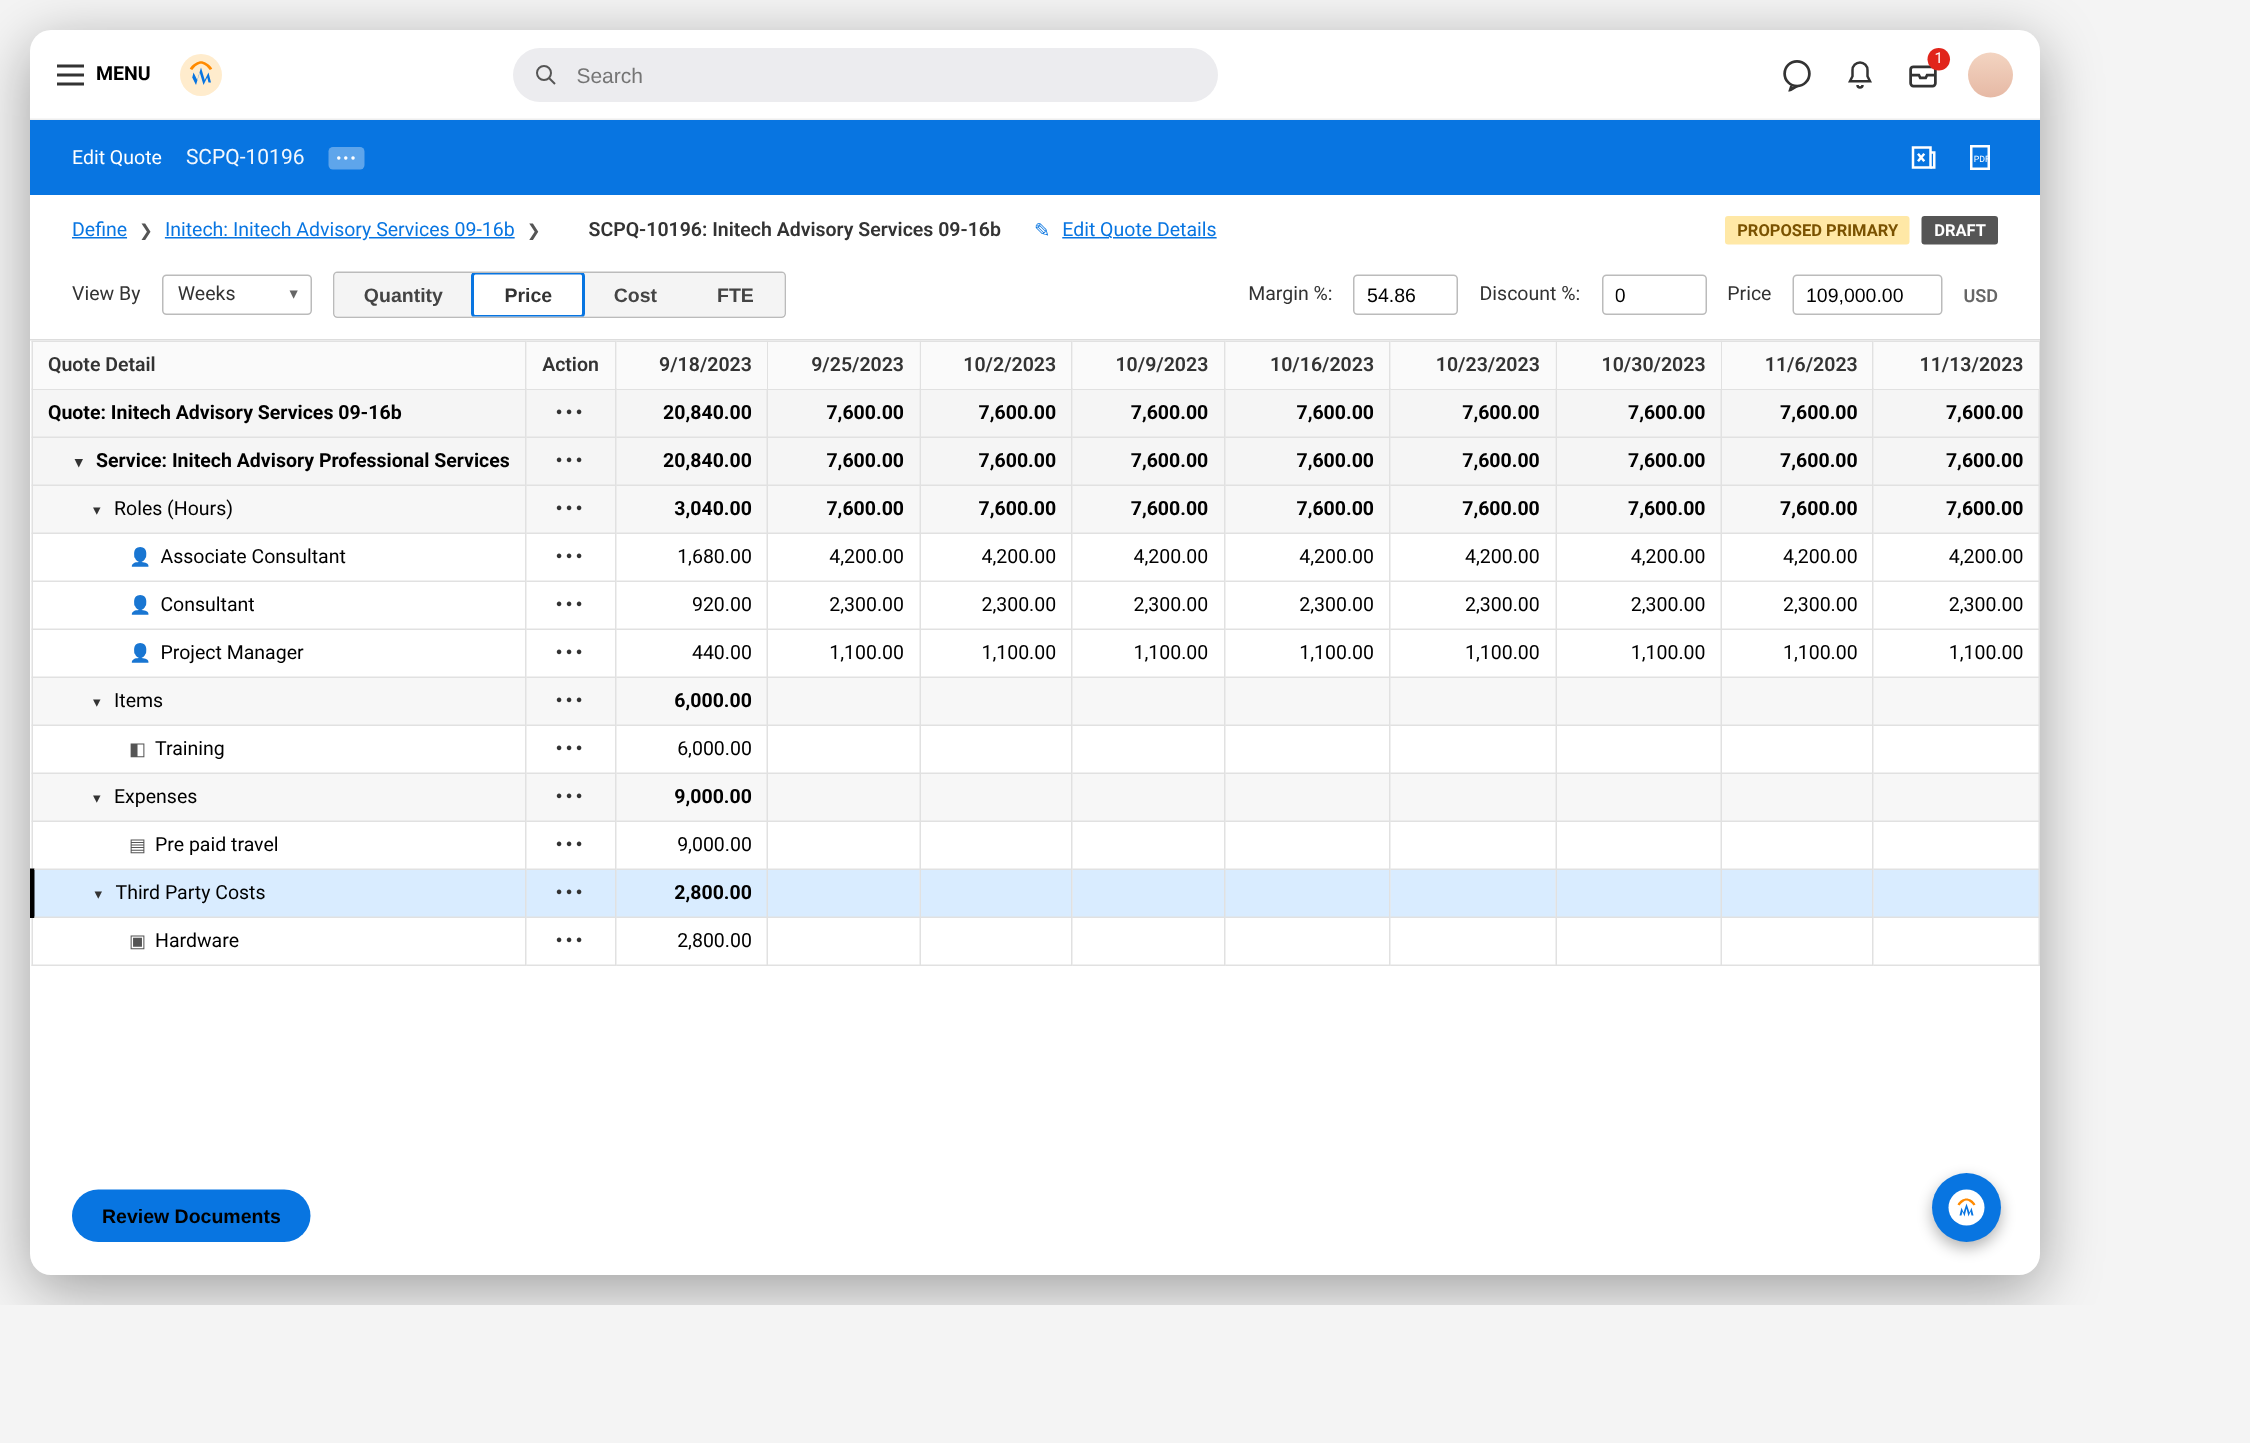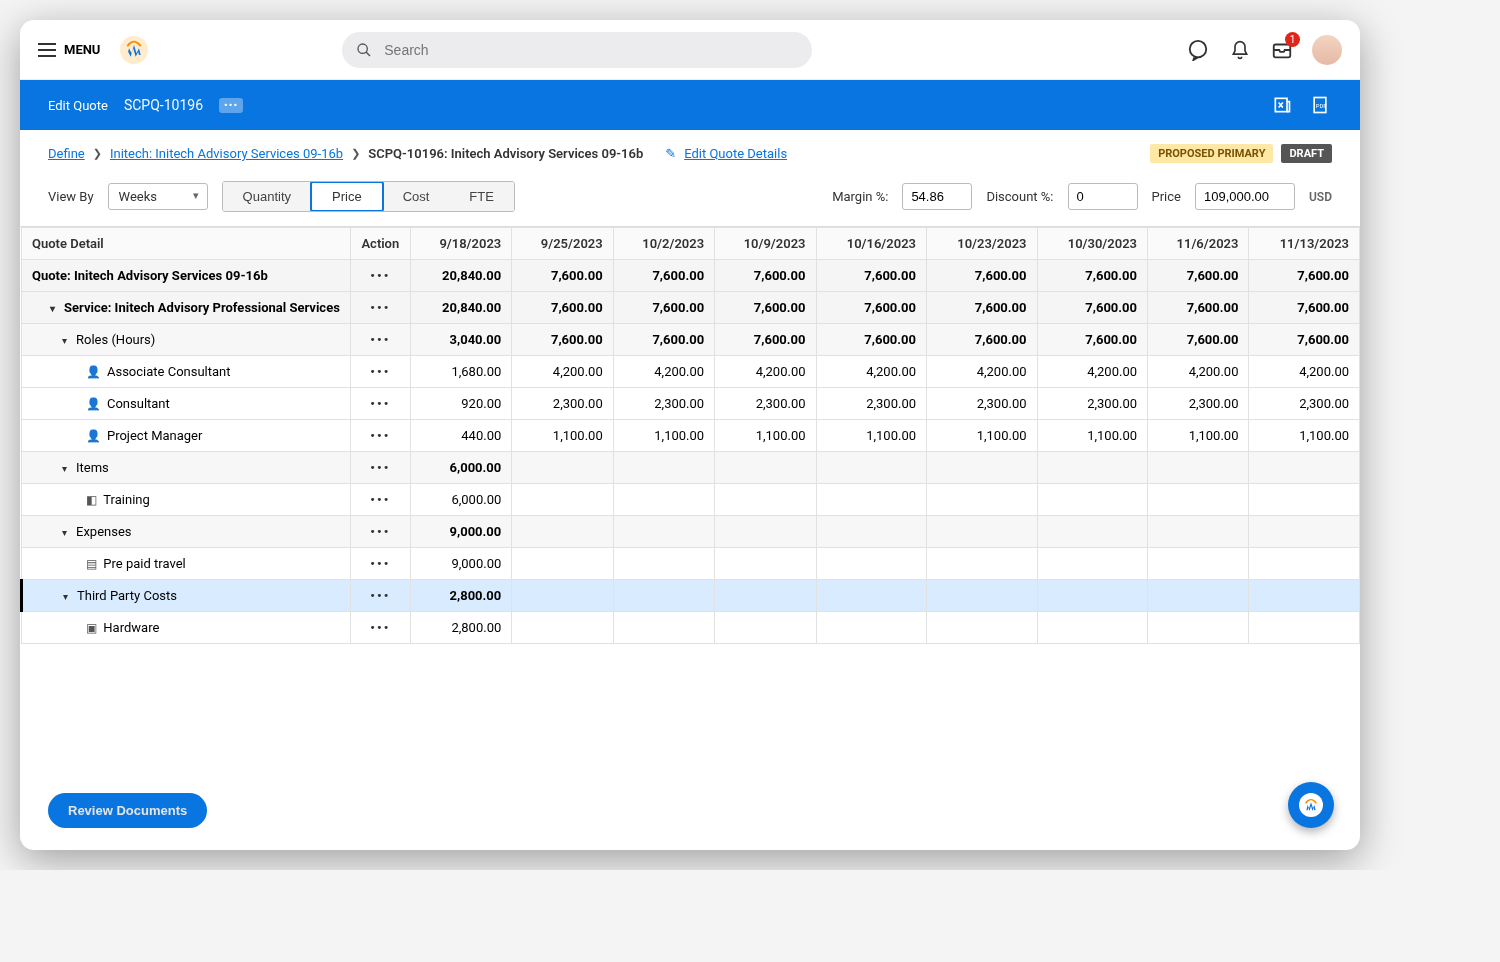--- a/index.html
+++ b/index.html
@@ -21,31 +21,31 @@
   
   .bluehdr { background:#0875e1; color:#fff; height:50px; display:flex; align-items:center; padding:0 28px; gap:16px; }
   .bluehdr h1 { font-size:13px; margin:0; font-weight:400; }
   .qnum { font-size:14px; opacity:.95; }
   .dots-pill { background:rgba(255,255,255,.35); border-radius:3px; padding:1px 5px; font-size:11px; letter-spacing:1px; }
   .bluehdr .right { margin-left:auto; display:flex; gap:14px; }
   
   .subhdr { padding:14px 28px 10px; display:flex; align-items:center; gap:8px; font-size:13px; }
   .subhdr a { color:#0875e1; text-decoration:underline; cursor:pointer; }
   .chev { color:#555; font-size:11px; }
-  .subhdr-plain { color:#333; font-weight:600; }
+  .subhdr-plain { color:#333; font-weight:600;margin-left:24px; }
   .pencil { color:#0875e1; margin-left:14px; }
   .subhdr .right { margin-left:auto; display:flex; gap:8px; }
   .tag-primary { background:#ffe8a6; color:#7a5200; font-size:11px; font-weight:700; padding:3px 8px; border-radius:2px; }
   .tag-draft { background:#555; color:#fff; font-size:11px; font-weight:700; padding:3px 8px; border-radius:2px; }
   
   .controls { padding:8px 28px 14px; display:flex; align-items:center; gap:14px; font-size:13px; color:#333; }
   .select { border:1px solid #bbb; border-radius:3px; padding:5px 26px 5px 10px; position:relative; min-width:100px; cursor:pointer; }
   .select::after { content:"▾"; position:absolute; right:8px; color:#666; font-size:11px; }
   .seg { border:1px solid #bbb; border-radius:3px; display:flex; overflow:hidden; }
-  .seg button { border:none; background:#f4f4f4; padding:6px 20px; font-size:13px; cursor:pointer; color:#444; font-weight:400; }
+  .seg button { border:none; background:#f4f4f4; padding:6px 20px; font-size:13px; cursor:pointer; color:#444; font-weight:700; }
   .seg button.active { background:#fff; border:2px solid #0875e1; border-radius:3px; margin:-1px; position:relative; z-index:2; color:#333; }
   .num-input { border:1px solid #bbb; border-radius:3px; padding:5px 8px; width:70px; font-size:13px; }
   .num-input.wide { width:100px; }
   .controls .spacer { flex:1; }
   
   .grid-wrap { overflow:auto; height:560px; border-top:1px solid #ddd; }
   table { border-collapse:collapse; width:1340px; font-size:13px; }
   th, td { border:1px solid #e1e1e1; padding:8px 10px; text-align:right; white-space:nowrap; }
   th { background:#fafafa; font-weight:600; color:#333; position:sticky; top:0; }
   th.first, td.first { text-align:left; width:320px; min-width:320px; }
@@ -59,21 +59,21 @@
   tr.leaf td.first { padding-left:64px; }
   tr.sel td { background:#d9ecff !important; }
   tr.sel td.first { border-left:3px solid #000000; }
   .caret { display:inline-block; width:10px; margin-right:4px; font-size:10px; color:#333; }
   .role-ico, .item-ico { margin-right:6px; font-size:12px; color:#555; }
   tr.phases td { padding:6px 4px; }
   .phase-box { border:1px solid #ccc; border-radius:2px; padding:4px 8px; text-align:left; font-size:13px; display:flex; align-items:center; gap:6px; background:#fff;}
   .phase-tick { width:3px; height:14px; background:#ff8a00; display:inline-block; }
   
   .bottom { position:absolute; left:28px; bottom:22px; }
-  .btn-primary { background:#0875e1; color:#e5e5e5; border:none; border-radius:20px; padding:10px 20px; font-size:13px; font-weight:700; cursor:pointer; }
+  .btn-primary { background:#0875e1; color:#000000; border:none; border-radius:20px; padding:10px 20px; font-size:13px; font-weight:700; cursor:pointer; }
   .fab { position:absolute; right:26px; bottom:22px; width:46px; height:46px; border-radius:50%; background:#0875e1; display:flex; align-items:center; justify-content:center; box-shadow:0 4px 10px rgba(0,0,0,.3); }
   .fab-inner { width:24px; height:24px; border-radius:50%; background:#fff; display:flex; align-items:center; justify-content:center; }
   .currency-lbl { font-size:12px; color:#666; font-weight:600; }
 </style>
 </head>
 <body>
 
 <div class="window">
 
   <div class="topbar">

